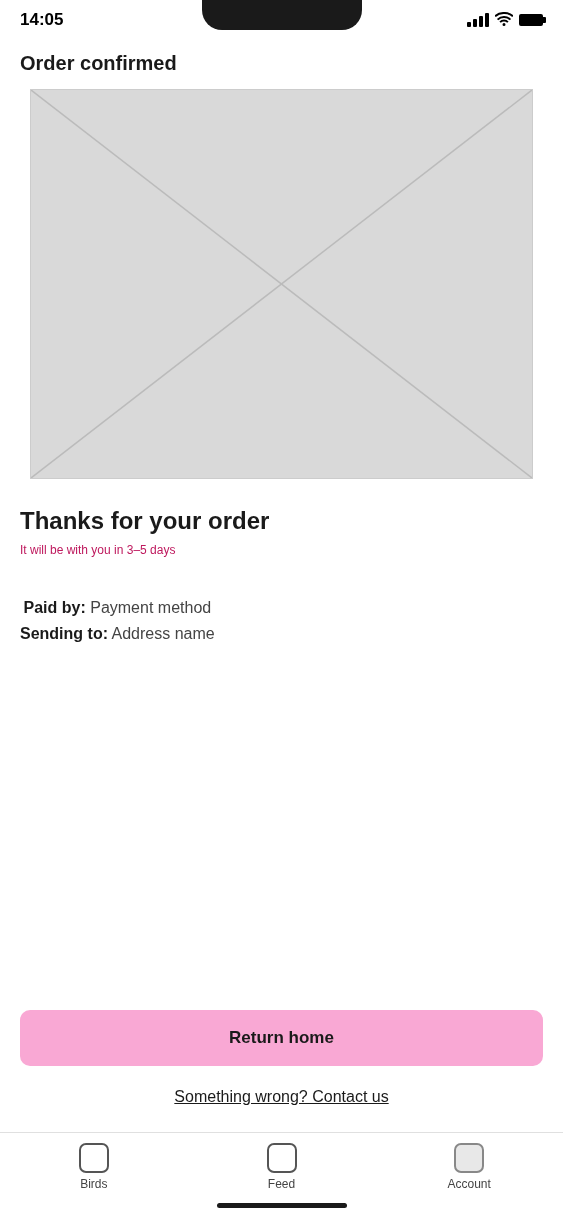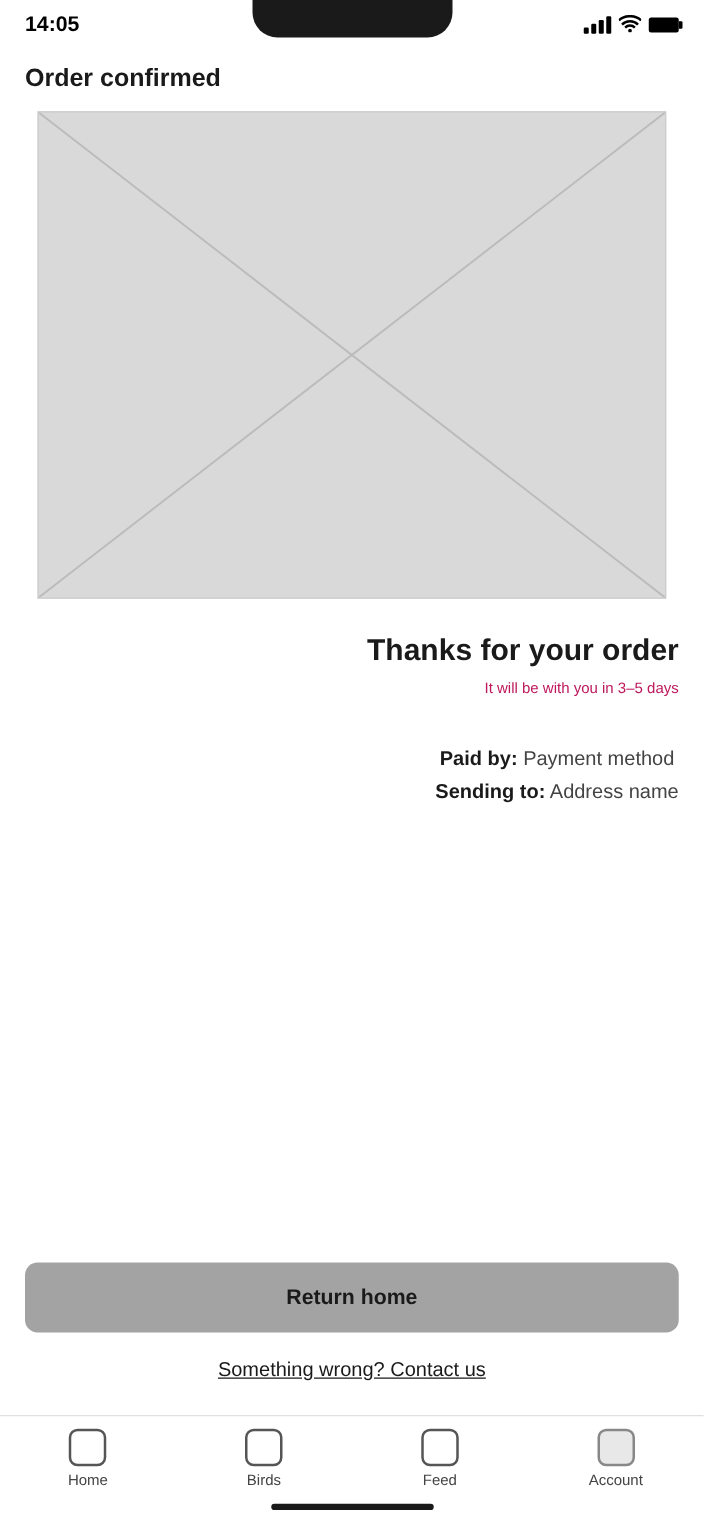--- a/index.html
+++ b/index.html
@@ -86,21 +86,21 @@
       position: absolute;
       top: 0;
       left: 0;
     }
 
     
     .main-content {
       flex: 1;
       display: flex;
       flex-direction: column;
-      align-items: flex-end;
+      align-items: flex-start;
       padding: 0 20px;
     }
 
     .thanks-heading {
       font-size: 24px;
       font-weight: 700;
       color: #1a1a1a;
       text-align: center;
       margin-top: 28px;
       margin-bottom: 8px;
@@ -138,21 +138,21 @@
       width: 100%;
       padding: 0 20px;
       margin-top: auto;
       padding-bottom: 20px;
     }
 
     .return-home-btn {
       display: block;
       width: 100%;
       padding: 18px;
-      background: #a3a3a3;
+      background: #f9a8d4;
       border: none;
       border-radius: 10px;
       font-size: 17px;
       font-weight: 600;
       color: #1a1a1a;
       text-align: center;
       cursor: pointer;
       margin-bottom: 16px;
     }
 
@@ -309,24 +309,20 @@
 </div>
 
 <div class="buttons-area">
   <button class="return-home-btn">Return home</button>
   <button class="contact-link">Something wrong? Contact us</button>
 </div>
 
 <nav class="bottom-nav">
   <div class="nav-item">
     <div class="nav-icon"></div>
-    <span class="nav-label">Home</span>
-  </div>
-  <div class="nav-item">
-    <div class="nav-icon"></div>
     <span class="nav-label">Birds</span>
   </div>
   <div class="nav-item">
     <div class="nav-icon"></div>
     <span class="nav-label">Feed</span>
   </div>
   <div class="nav-item active">
     <div class="nav-icon"></div>
     <span class="nav-label">Account</span>
   </div>

